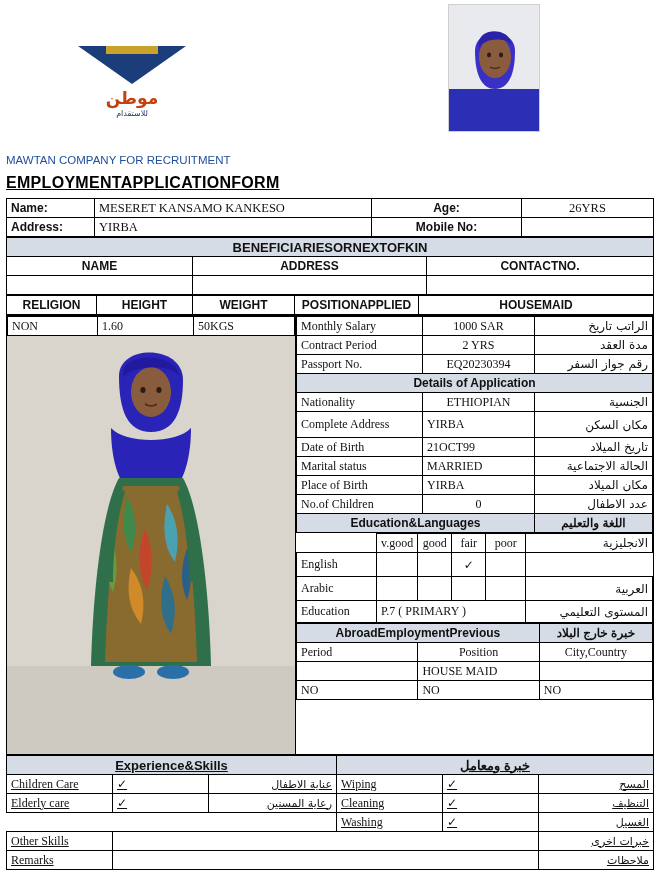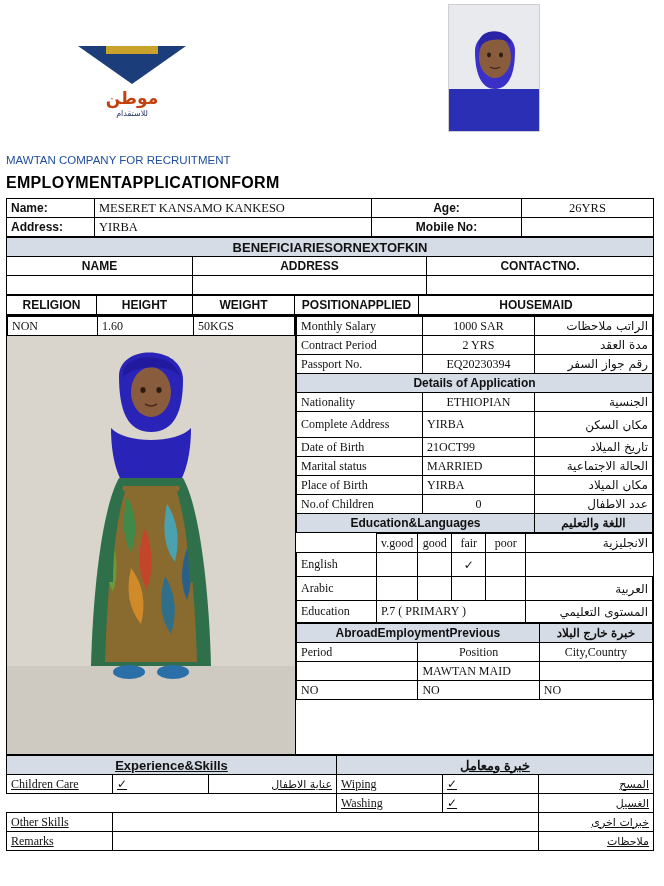--- a/index.html
+++ b/index.html
@@ -39,21 +39,21 @@
   }
 
   .company-line {
     font-family: "Liberation Sans", sans-serif;
     font-size: 11.5px; font-weight: normal; color: #1f4e9c;
     margin: 4px 0 0 6px;
   }
   .form-title {
     font-family: "Liberation Sans", sans-serif;
     font-size: 16px; font-weight: bold; color: #000;
-    margin: 8px 0 6px 6px; letter-spacing: 0.3px;
+    margin: 8px 0 6px 6px; letter-spacing: 0.3px; text-decoration: underline;
   }
 
   
   table { border-collapse: collapse; }
   td, th { border: 1px solid #000; font-size: 12px; padding: 1px 4px; vertical-align: middle; }
   .bold { font-weight: bold; }
   .ctr { text-align: center; }
   .sans { font-family: "Liberation Sans", sans-serif; }
   .ar { font-family: "DejaVu Sans", sans-serif; direction: rtl; text-align: right; font-size: 11px; }
   .bandl { background: #d6dce5; font-family: "Liberation Sans", sans-serif; font-weight: bold; text-align:center; font-size:13px;}
@@ -224,21 +224,21 @@
           </div>
         </td>
 
         <td>
 
           <table class="innerT">
             <tbody>
                   <tr>
               <td style="width:126px">Monthly Salary</td>
               <td class="ctr val" style="width:112px">1000 SAR</td>
-              <td class="ar">الراتب ملاحظات</td>
+              <td class="ar">الراتب تاريخ</td>
             </tr>
             <tr>
               <td>Contract Period</td>
               <td class="ctr val">2 YRS</td>
               <td class="ar">مدة العقد</td>
             </tr>
             <tr>
               <td>Passport No.</td>
               <td class="ctr val">EQ20230394</td>
               <td class="ar">رقم جواز السفر</td>
@@ -324,21 +324,21 @@
               <td class="bandl" colspan="2">AbroadEmploymentPrevious</td>
               <td class="bandl ar" style="width:110px">خبرة خارج البلاد</td>
             </tr>
             <tr>
               <td style="width:118px">Period</td>
               <td class="ctr" style="width:118px">Position</td>
               <td class="ctr">City,Country</td>
             </tr>
             <tr>
               <td class="val"></td>
-              <td class="val">MAWTAN MAID</td>
+              <td class="val">HOUSE MAID</td>
               <td class="val"></td>
             </tr>
             <tr>
               <td class="val small">NO</td>
               <td class="val small">NO</td>
               <td class="val small">NO</td>
             </tr>
           </tbody>
               </table>
         </td>
@@ -354,20 +354,28 @@
       </tr>
       <tr>
         <td style="width:106px">Children Care</td>
         <td class="chk" style="width:96px">✓</td>
         <td class="ar" style="width:128px">عناية الاطفال</td>
         <td style="width:106px">Wiping</td>
         <td class="chk" style="width:96px">✓</td>
         <td class="ar">المسح</td>
       </tr>
       <tr>
+        <td>Elderly care</td>
+        <td class="chk">✓</td>
+        <td class="ar">رعاية المسنين</td>
+        <td>Cleaning</td>
+        <td class="chk">✓</td>
+        <td class="ar">التنظيف</td>
+      </tr>
+      <tr>
         <td class="nb" style="border:none"></td>
         <td class="nb" style="border:none"></td>
         <td class="nb" style="border:none"></td>
         <td>Washing</td>
         <td class="chk">✓</td>
         <td class="ar">الغسيل</td>
       </tr>
       <tr>
         <td>Other Skills</td>
         <td colspan="4" class="val"></td>

